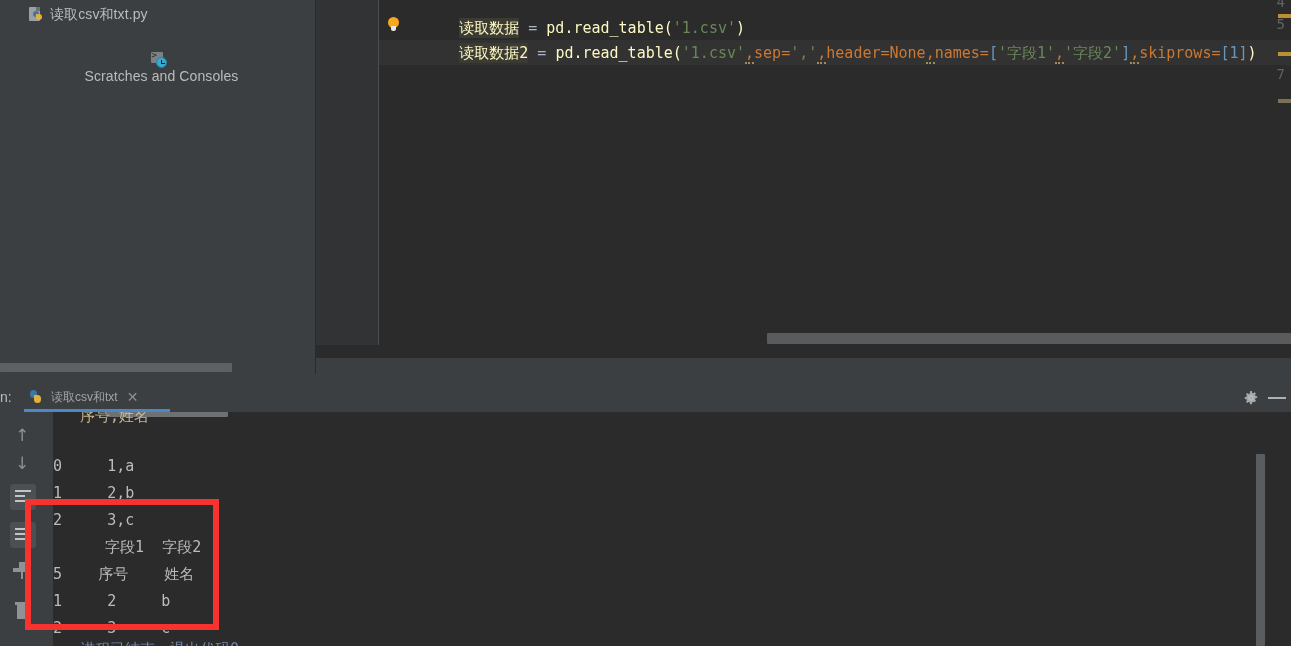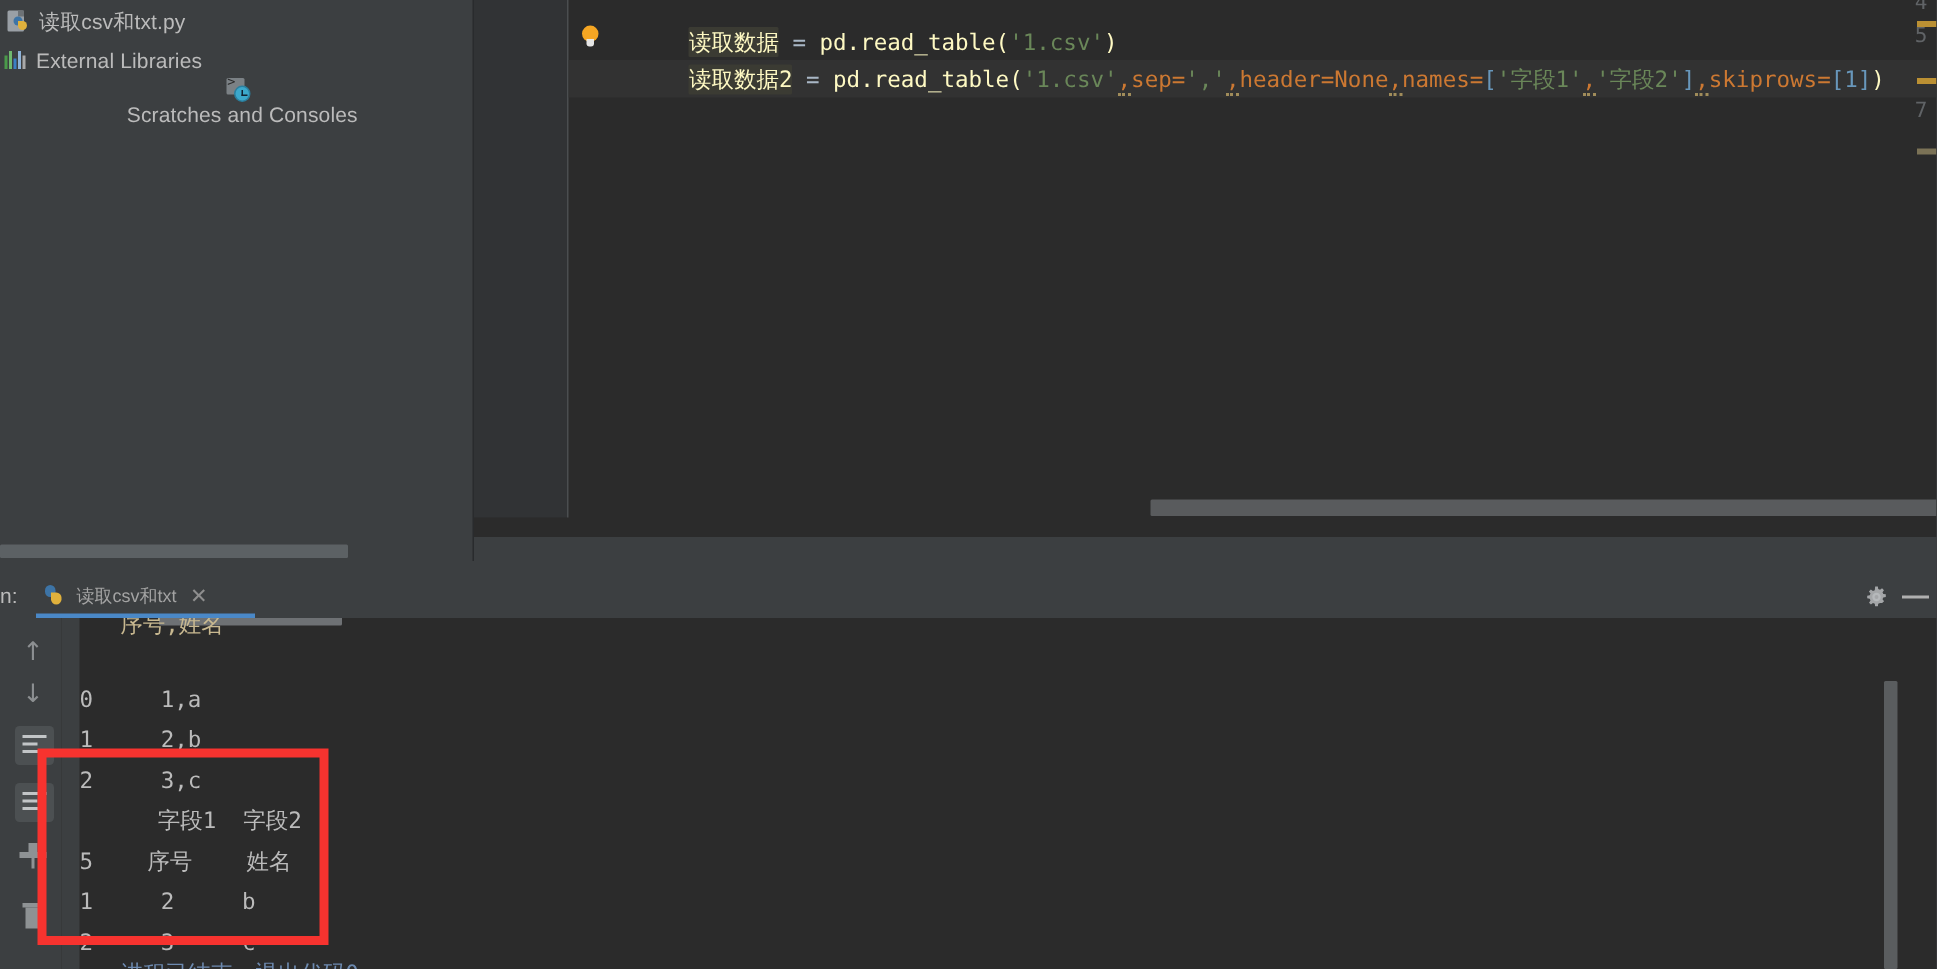--- a/index.html
+++ b/index.html
@@ -13,21 +13,21 @@
 
   
   .sidebar {
     position: absolute; left: 0; top: 0; width: 315px; height: 358px;
     background: #3c3f41;
   }
   .tree-row {
     display: flex; align-items: center; height: 25px;
     padding-left: 2px; color: #bbbbbb; font-size: 14px; white-space: nowrap;
   }
-  .tree-row.indent1 { padding-left: 4px; }
+  .tree-row.indent1 { padding-left: 28px; }
   .tree-label { margin-left: 6px; letter-spacing: .1px; }
 
   .ico { width: 16px; height: 16px; position: relative; flex: 0 0 16px; display:inline-block; }
 
   
   .ico-py .sheet {
     position:absolute; left:1px; top:0px; width:11px; height:14px;
     background:#9aa0a6; border-radius:1px;
   }
   .ico-py .fold {
@@ -241,30 +241,20 @@
     <div class="tree-row indent1" style="top:2px;position:absolute;left:0;width:315px;">
       <span class="ico ico-py">
         <span class="sheet"></span>
           <span class="fold"></span>
         <span class="snake-b"></span>
           <span class="snake-y"></span>
       </span>
       <span class="tree-label">读取csv和txt.py</span>
     </div>
 
-    <div class="tree-row" style="top:27px;position:absolute;left:0;width:315px;">
-      <span class="ico ico-libs">
-        <i></i>
-          <i></i>
-          <i></i>
-          <i></i>
-          <i></i>
-      </span>
-      <span class="tree-label">External Libraries</span>
-    </div>
 
     <div class="tree-row" style="top:52px;position:absolute;left:0;width:315px;flex-direction:column;">
       <span class="ico ico-scr">
         <span class="box"></span>
           <span class="clock"></span>
       </span>
       <span class="tree-label">Scratches and Consoles</span>
     </div>
 
     <div class="sidebar-hscroll">

